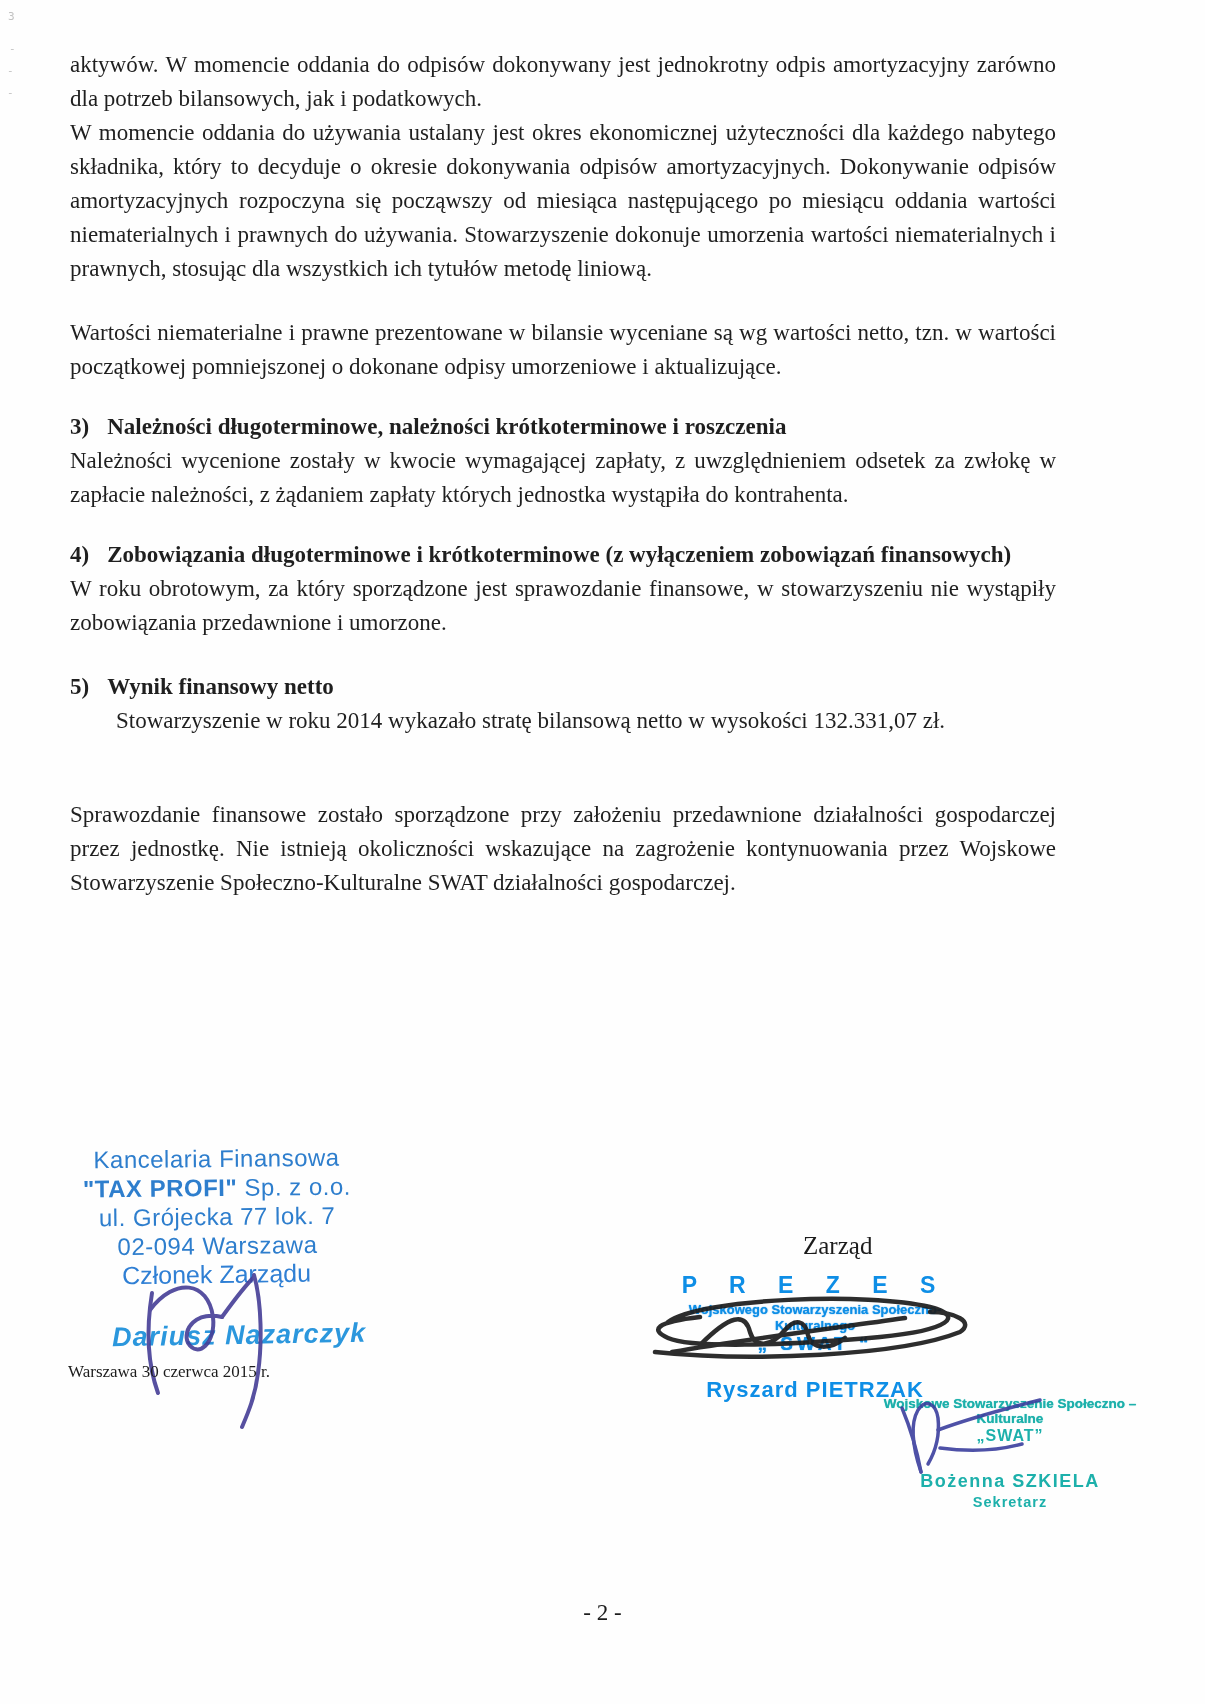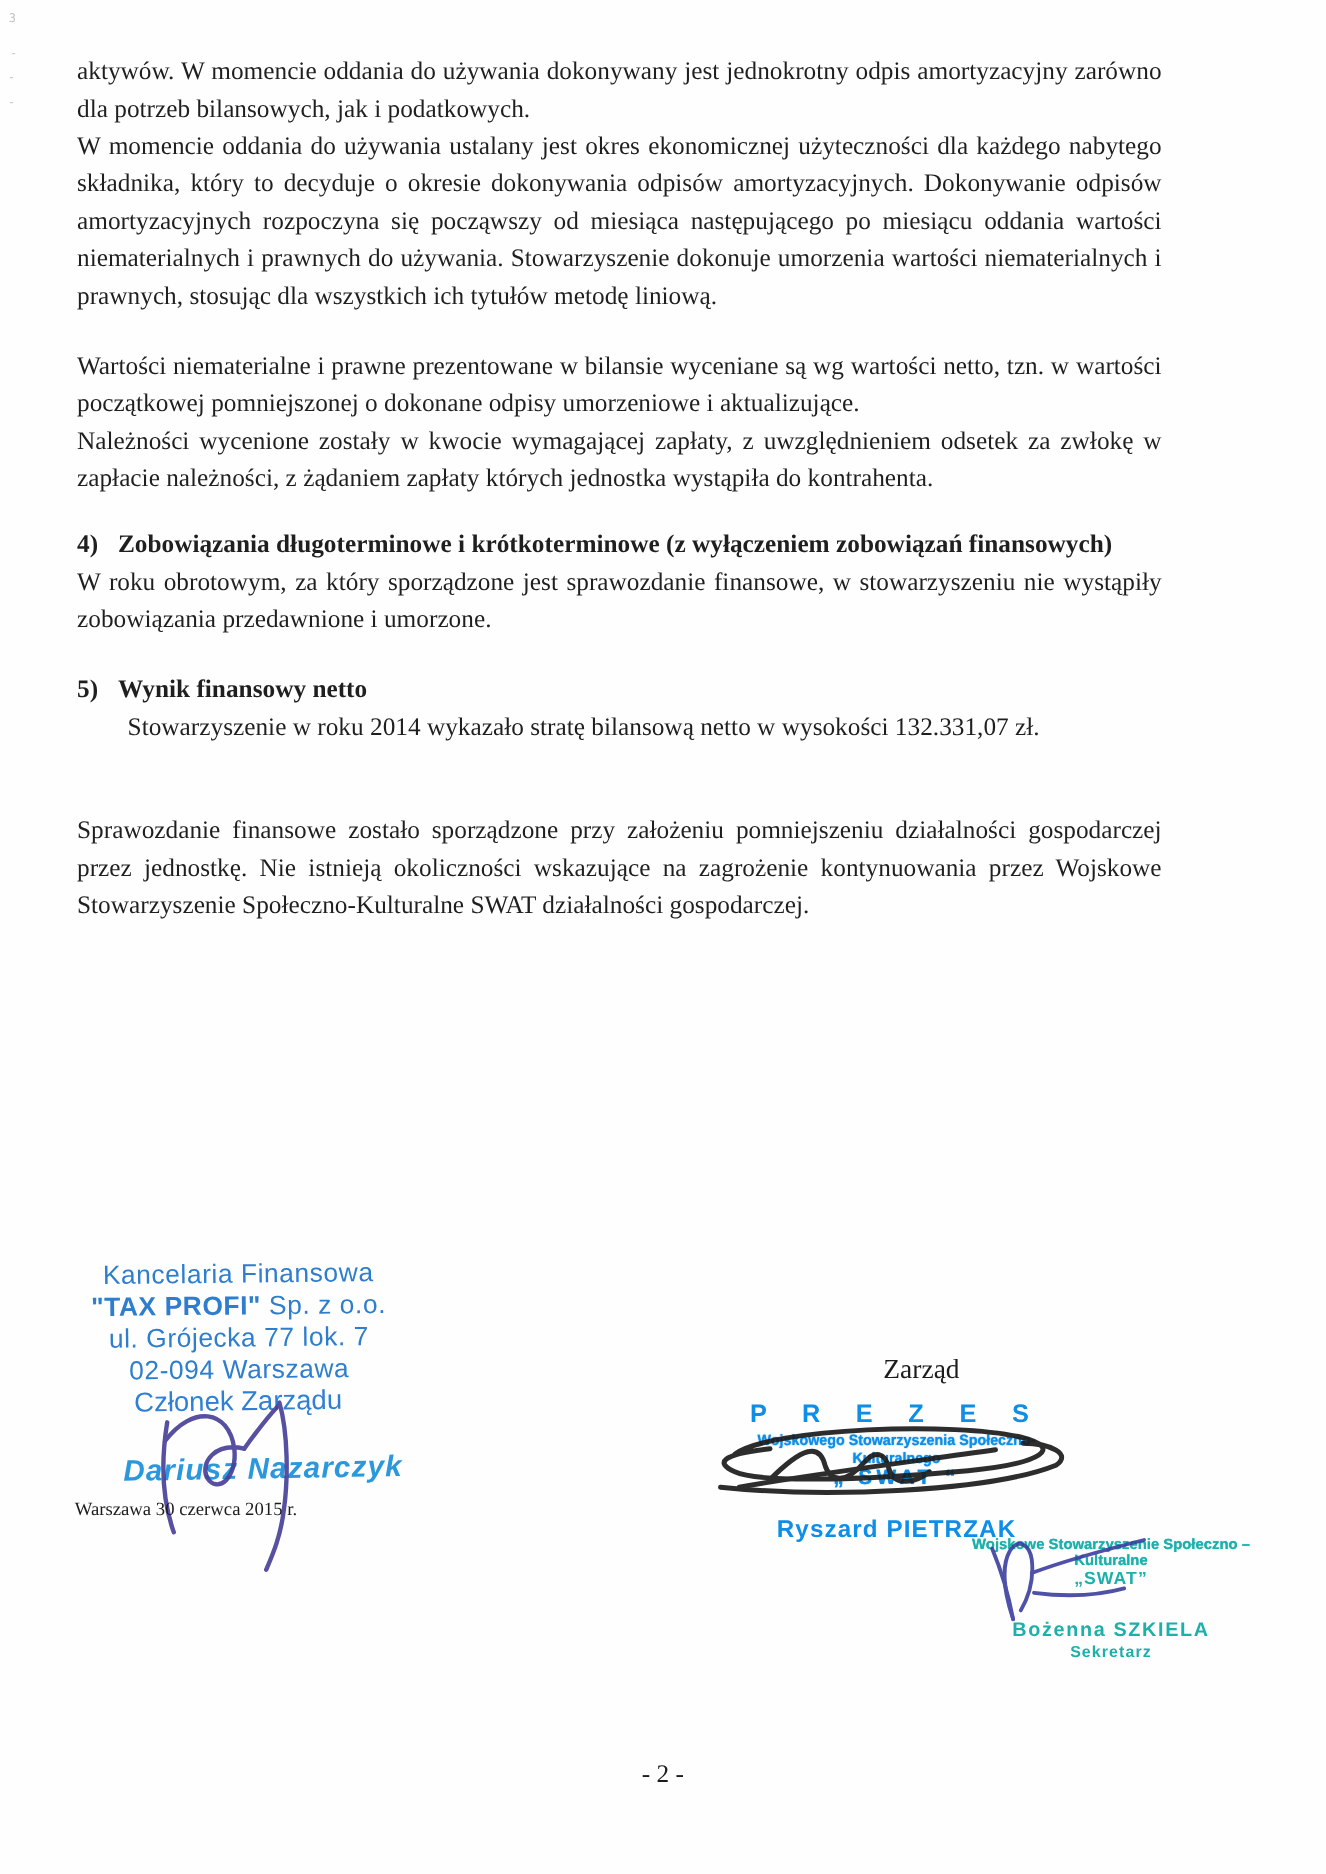--- a/index.html
+++ b/index.html
@@ -116,37 +116,40 @@
 <body>
 
 <div class="page">
 
   <div class="artifact" style="left:8px; top:10px;">3</div>
   <div class="artifact" style="left:9px; top:42px;">-</div>
   <div class="artifact" style="left:7px; top:64px;">-</div>
   <div class="artifact" style="left:7px; top:86px;">-</div>
 
   <div class="content">
-    <p>aktywów. W momencie oddania do używania dokonywany jest jednokrotny odpis amortyzacyjny zarówno dla potrzeb bilansowych, jak i podatkowych.</p>
+    <p>aktywów. W momencie oddania do odpisów dokonywany jest jednokrotny odpis amortyzacyjny zarówno dla potrzeb bilansowych, jak i podatkowych.</p>
     <p>W momencie oddania do używania ustalany jest okres ekonomicznej użyteczności dla każdego nabytego składnika, który to decyduje o okresie dokonywania odpisów amortyzacyjnych. Dokonywanie odpisów amortyzacyjnych rozpoczyna się począwszy od miesiąca następującego po miesiącu oddania wartości niematerialnych i prawnych do używania. Stowarzyszenie dokonuje umorzenia wartości niematerialnych i prawnych, stosując dla wszystkich ich tytułów metodę liniową.</p>
     <p class="gap-md">Wartości niematerialne i prawne prezentowane w bilansie wyceniane są wg wartości netto, tzn. w wartości początkowej pomniejszonej o dokonane odpisy umorzeniowe i aktualizujące.</p>
 
+    <p class="heading gap-sm">
+      <span class="num">3)</span><span>Należności długoterminowe, należności krótkoterminowe i roszczenia</span>
+    </p>
     <p>Należności wycenione zostały w kwocie wymagającej zapłaty, z uwzględnieniem odsetek za zwłokę w zapłacie należności, z żądaniem zapłaty których jednostka wystąpiła do kontrahenta.</p>
 
     <p class="heading gap-sm">
       <span class="num">4)</span><span>Zobowiązania długoterminowe i krótkoterminowe (z wyłączeniem zobowiązań finansowych)</span>
     </p>
     <p>W roku obrotowym, za który sporządzone jest sprawozdanie finansowe, w stowarzyszeniu nie wystąpiły zobowiązania przedawnione i umorzone.</p>
 
     <p class="heading gap-md">
       <span class="num">5)</span><span>Wynik finansowy netto</span>
     </p>
     <p class="indent">Stowarzyszenie w roku 2014 wykazało stratę bilansową netto w wysokości 132.331,07 zł.</p>
 
-    <p class="closing">Sprawozdanie finansowe zostało sporządzone przy założeniu pomniejszeniu działalności gospodarczej przez jednostkę. Nie istnieją okoliczności wskazujące na zagrożenie kontynuowania przez Wojskowe Stowarzyszenie Społeczno-Kulturalne SWAT działalności gospodarczej.</p>
+    <p class="closing">Sprawozdanie finansowe zostało sporządzone przy założeniu przedawnione działalności gospodarczej przez jednostkę. Nie istnieją okoliczności wskazujące na zagrożenie kontynuowania przez Wojskowe Stowarzyszenie Społeczno-Kulturalne SWAT działalności gospodarczej.</p>
   </div>
 
   <div class="accountant-stamp">
     <div>Kancelaria Finansowa</div>
     <div><span class="bold">"TAX  PROFI"</span><span> Sp.  z o.o.</span></div>
     <div>ul. Grójecka 77 lok. 7</div>
     <div>02-094 Warszawa</div>
   </div>
   <div class="member-role">Członek Zarządu</div>
   <div class="member-name">Dariusz Nazarczyk</div>

